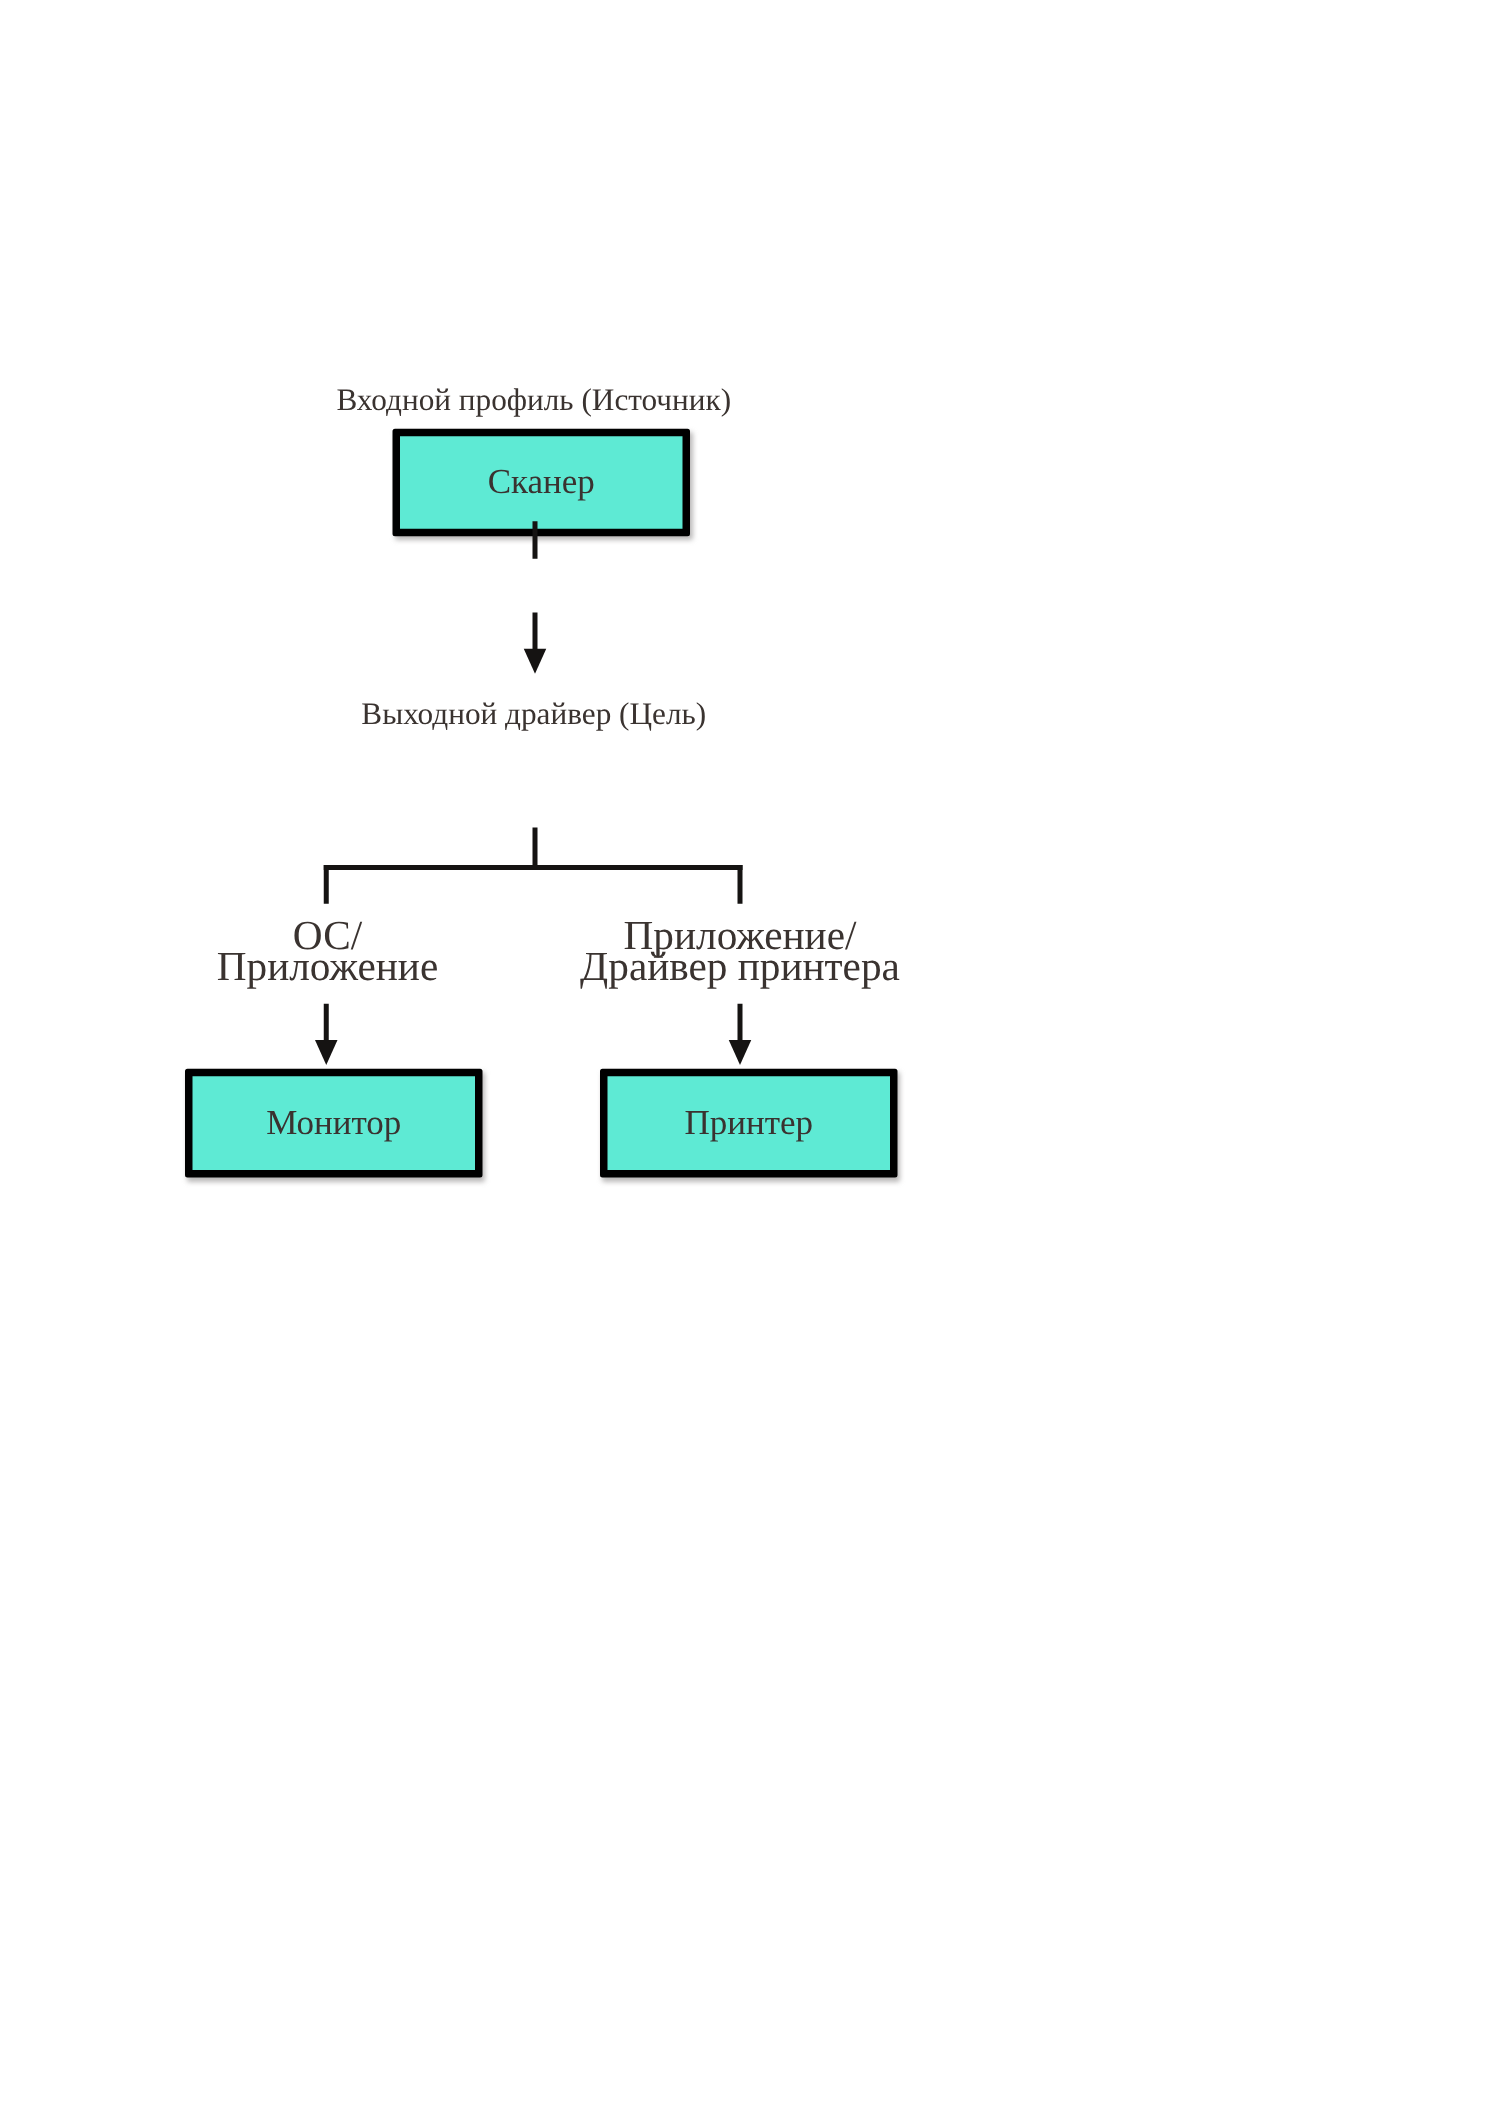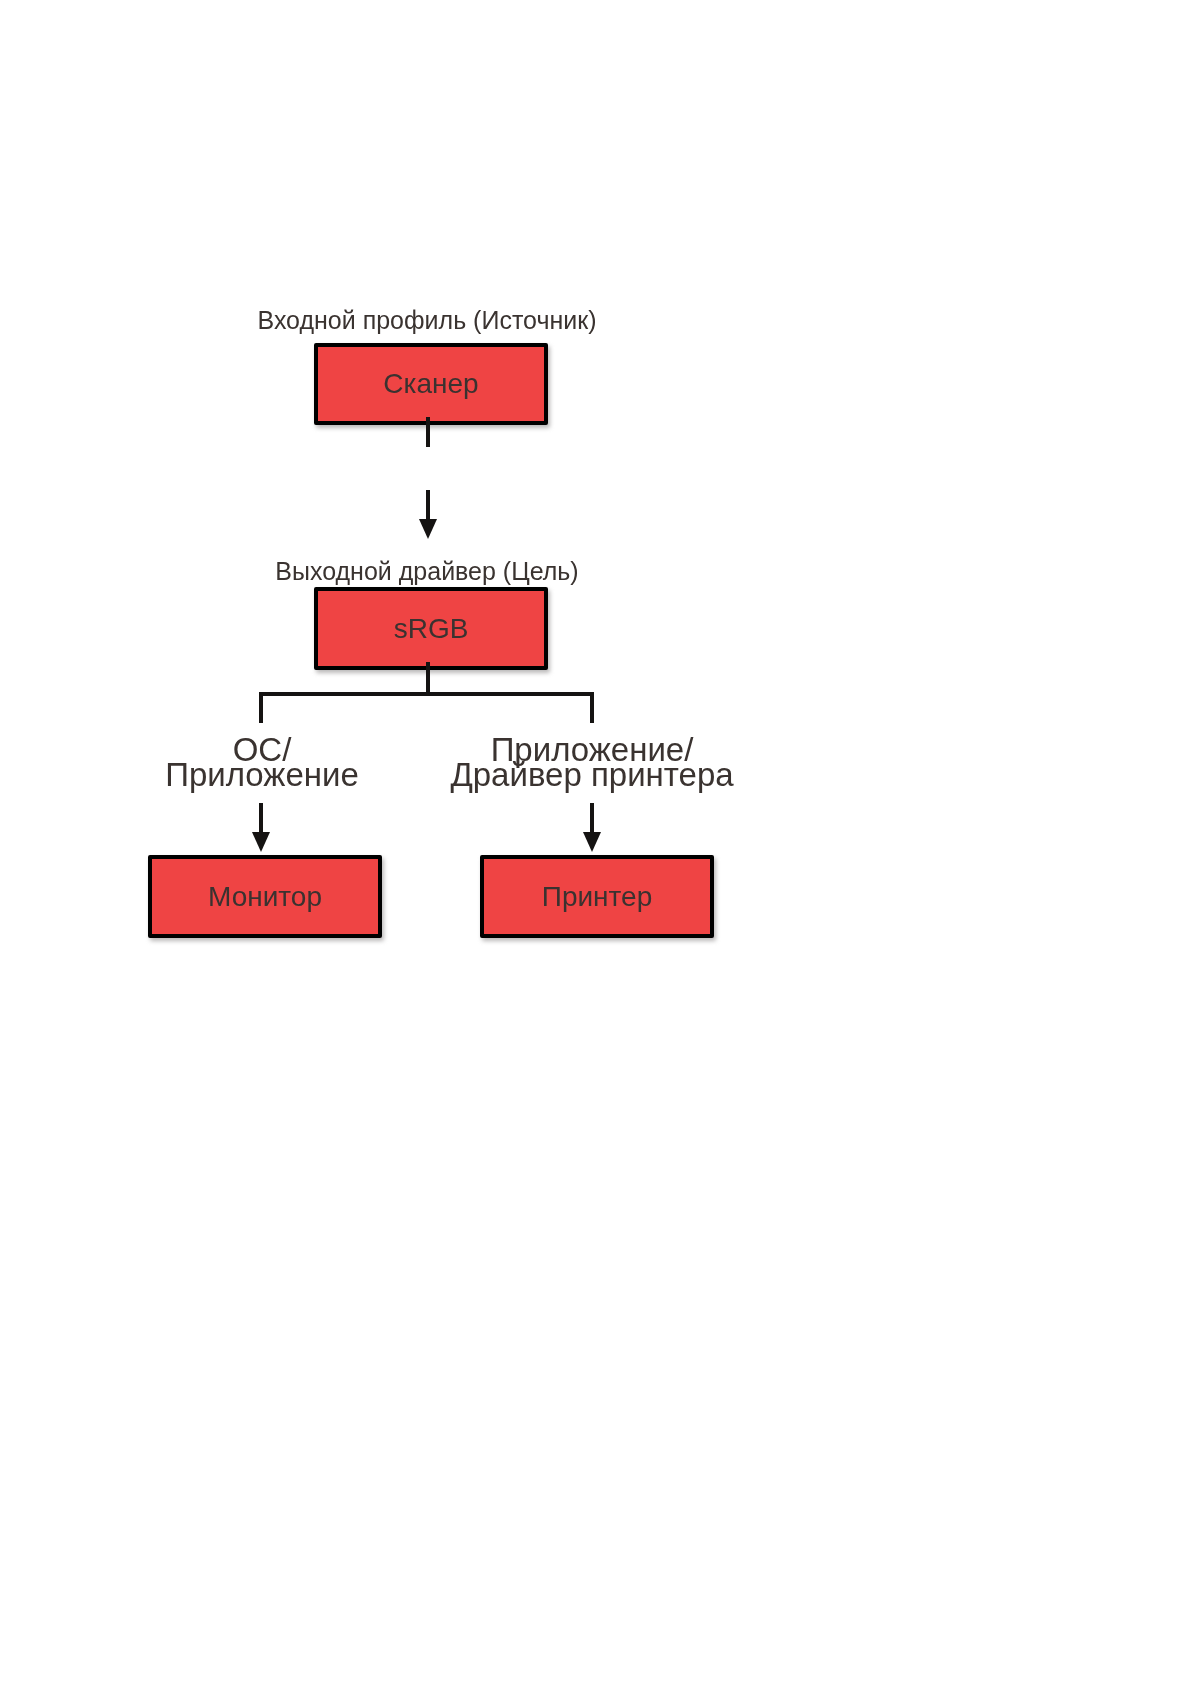--- a/index.html
+++ b/index.html
@@ -6,21 +6,21 @@
     margin: 0;
     padding: 0;
     background: #ffffff;
   }
   .page {
     position: relative;
     width: 1191px;
     height: 1684px;
     background: #ffffff;
     overflow: hidden;
-    font-family: Liberation Sans, sans-serif;
+    font-family: Liberation Serif, serif;
     color: #3a3330;
   }
   .diagram {
     position: absolute;
     left: 0;
     top: 0;
     width: 100%;
     height: 100%;
   }
   
@@ -40,22 +40,22 @@
     line-height: 25px;
     color: #3a3330;
     text-align: center;
     white-space: nowrap;
   }
   .branch-label span { display: block; }
   .node-box {
     position: absolute;
     width: 226px;
     height: 74px;
-    background: #ef4444;
-    border: 4px solid #000000;
+    background: #5eead4;
+    border: 6px solid #000000;
     border-radius: 2px;
     box-shadow: 2px 3px 4px rgba(150,147,147,0.65);
     display: flex;
     align-items: center;
     justify-content: center;
   }
   .node-label {
     font-size: 28px;
     color: #3a3230;
     white-space: nowrap;
@@ -92,23 +92,20 @@
     </div>
 
     <div class="vline" style="left:426px; top:417px; height:30px;"></div>
 
 
     <div class="vline" style="left:426px; top:490px; height:31px;"></div>
     <div class="arrow-head" style="left:419px; top:519px;"></div>
 
     <div class="caption" style="left:427px; top:559px;">Выходной драйвер (Цель)</div>
 
-    <div class="node-box" style="left:314px; top:587px; height:75px;">
-      <span class="node-label">sRGB</span>
-    </div>
 
     <div class="vline" style="left:426px; top:662px; height:33px;"></div>
     <div class="hline" style="left:259px; top:692px; width:335px;"></div>
     <div class="vline" style="left:259px; top:692px; height:31px;"></div>
     <div class="vline" style="left:590px; top:692px; height:31px;"></div>
 
     <div class="branch-label" style="left:262px; top:737px;">
       <span>ОС/</span>
       <span>Приложение</span>
     </div>

